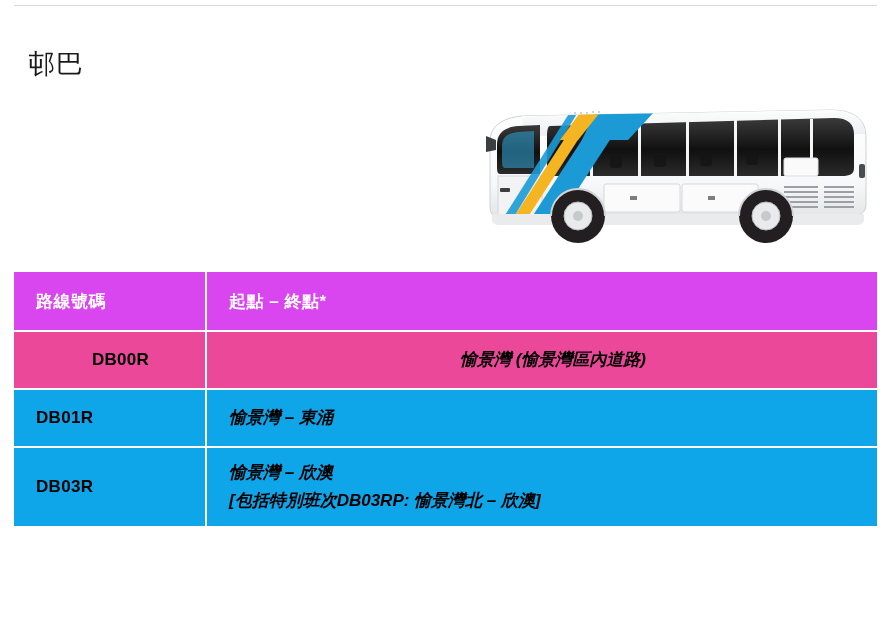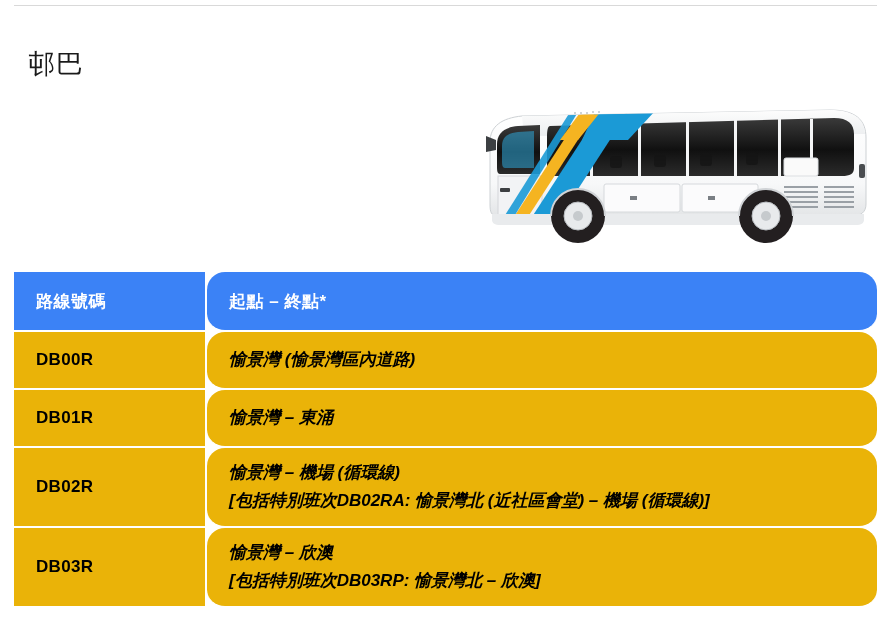--- a/index.html
+++ b/index.html
@@ -79,42 +79,41 @@
   .route-table td {
     padding: 0 0 0 22px;
     vertical-align: middle;
     border-right: 2px solid #ffffff;
     border-bottom: 2px solid #ffffff;
     text-align: left;
   }
   .route-table th:last-child,
   .route-table td:last-child {
     border-right: none;
-    border-radius: 18px;
   }
 
   .route-table thead th {
-    background: #3b82f6;
+    background: #d946ef;
     color: #ffffff;
     font-size: 17px;
     font-weight: bold;
     height: 58px;
     letter-spacing: 0.5px;
     margin-top: 15px;
   }
 
   .route-table tbody td {
     font-size: 17px;
     font-weight: bold;
     color: #000000;
     line-height: 28px;
   }
 
-  .route-table tbody tr.row-odd td { background: #eab308; }
-  .route-table tbody tr.row-even td { background: #eab308; }
+  .route-table tbody tr.row-odd td { background: #ec4899; text-align: center; }
+  .route-table tbody tr.row-even td { background: #0ea5e9; }
 
   .route-table tbody tr.single td { height: 56px; }
   .route-table tbody tr.double td { height: 78px; }
 
   .cell-line { display: block; white-space: nowrap; font-style: italic; }
   .cell-line.secondary { display: block; white-space: nowrap; }
 
   .route-code { letter-spacing: 0.3px; }
 </style>
 </head>
@@ -258,27 +257,20 @@
         </td>
       </tr>
 
       <tr class="row-even single">
         <td class="route-code">DB01R</td>
         <td>
           <span class="cell-line">愉景灣 – 東涌</span>
         </td>
       </tr>
 
-      <tr class="row-odd double">
-        <td class="route-code">DB02R</td>
-        <td>
-          <span class="cell-line">愉景灣 – 機場 (循環線)</span>
-          <span class="cell-line secondary">[包括特別班次DB02RA: 愉景灣北 (近社區會堂) – 機場 (循環線)]</span>
-        </td>
-      </tr>
 
       <tr class="row-even double">
         <td class="route-code">DB03R</td>
         <td>
           <span class="cell-line">愉景灣 – 欣澳</span>
           <span class="cell-line secondary">[包括特別班次DB03RP: 愉景灣北 – 欣澳]</span>
         </td>
       </tr>
 
     </tbody>

